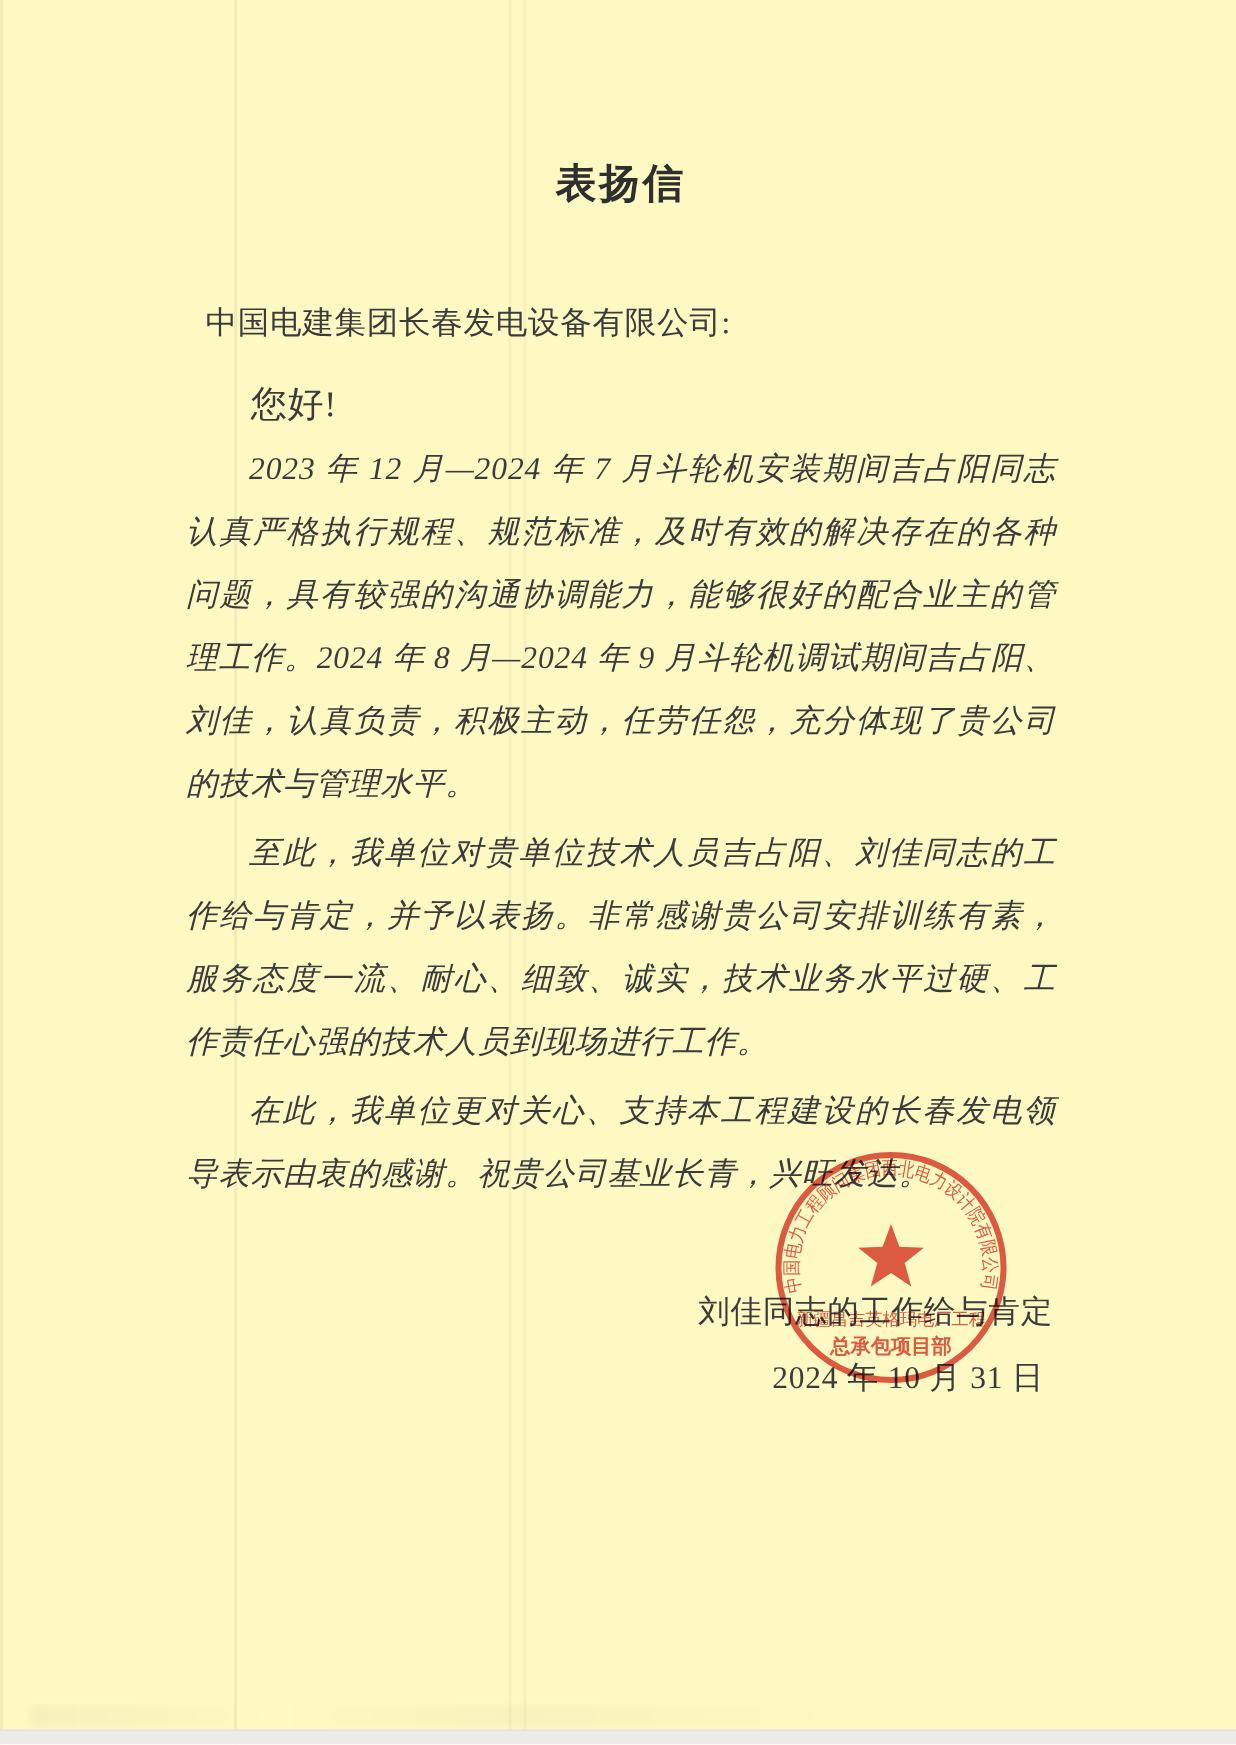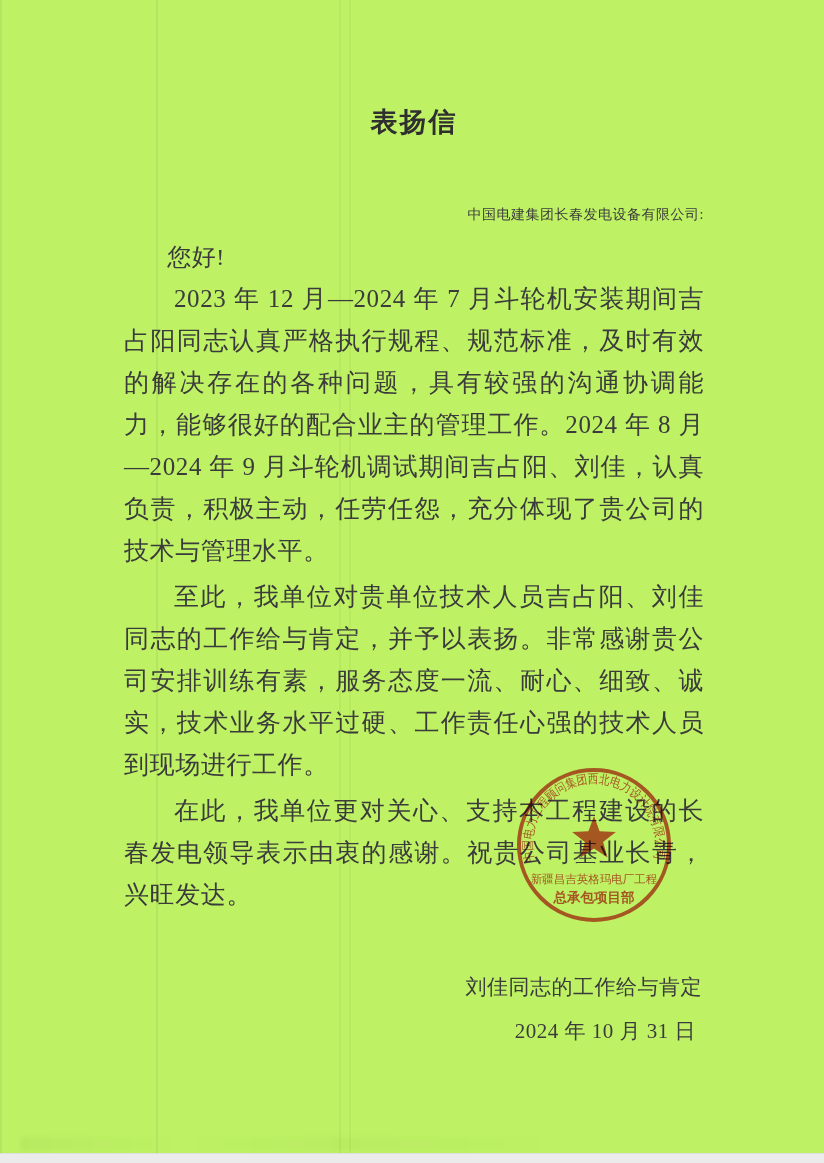--- a/index.html
+++ b/index.html
@@ -4,21 +4,21 @@
 <style>
   html, body {
     margin: 0;
     padding: 0;
     background: #ffffff;
   }
   .page {
     position: relative;
     width: 824px;
     height: 1163px;
-    background: #bef264;
+    background: #fef9c3;
     overflow: hidden;
     font-family: "Liberation Serif", "DejaVu Serif", serif;
     color: #3b3b3b;
   }
   
   .edge-left {
     position: absolute; left: 0; top: 0; width: 2px; height: 100%;
     background: rgba(0,0,0,0.05);
   }
   .fold-line {
@@ -52,41 +52,41 @@
   .title {
     margin: 0 0 55px 0;
     text-align: center;
     font-size: 27px;
     line-height: 34px;
     font-weight: bold;
     color: #2f2f2f;
     letter-spacing: 2px;
   }
   .addressee {
-    margin: 0;
-    font-size: 14px;
+    margin: 13px;
+    font-size: 21px;
     line-height: 42px;
     letter-spacing: 0.5px;
-    text-align: right;
   }
   .greeting {
     margin: 0;
     font-size: 24px;
     line-height: 42px;
     text-indent: 1.8em;
     letter-spacing: 0.5px;
   }
   .para {
     margin: 0 0 4px 0;
-    font-size: 25px;
+    font-size: 21px;
     line-height: 42px;
     text-indent: 2em;
     text-align: justify;
     text-justify: inter-character;
     letter-spacing: 0.6px;
+    font-style: italic;
   }
   .signature {
     margin-top: 50px;
     text-align: right;
     font-size: 21px;
     letter-spacing: 0.5px;
   }
   .sig-company {
     line-height: 42px;
     padding-right: 2px;

